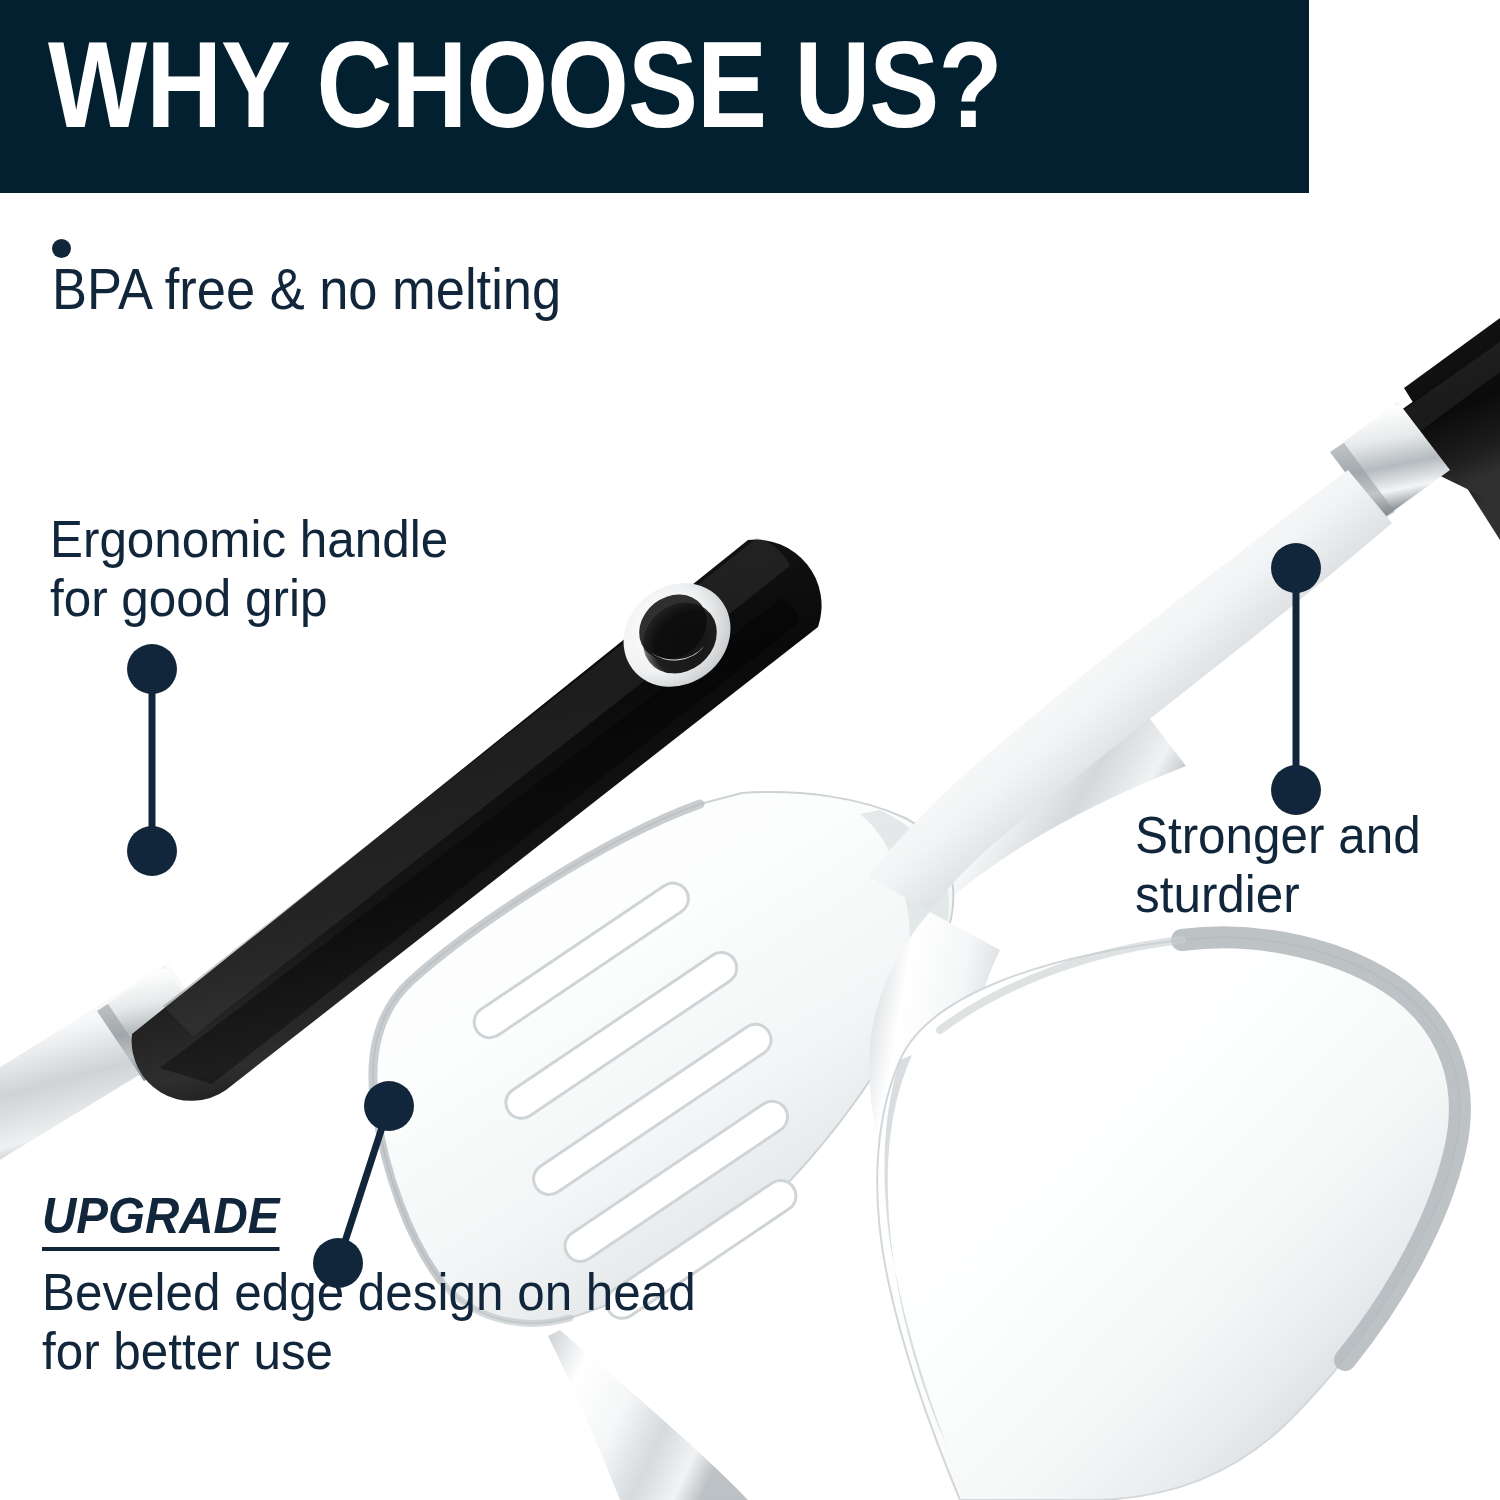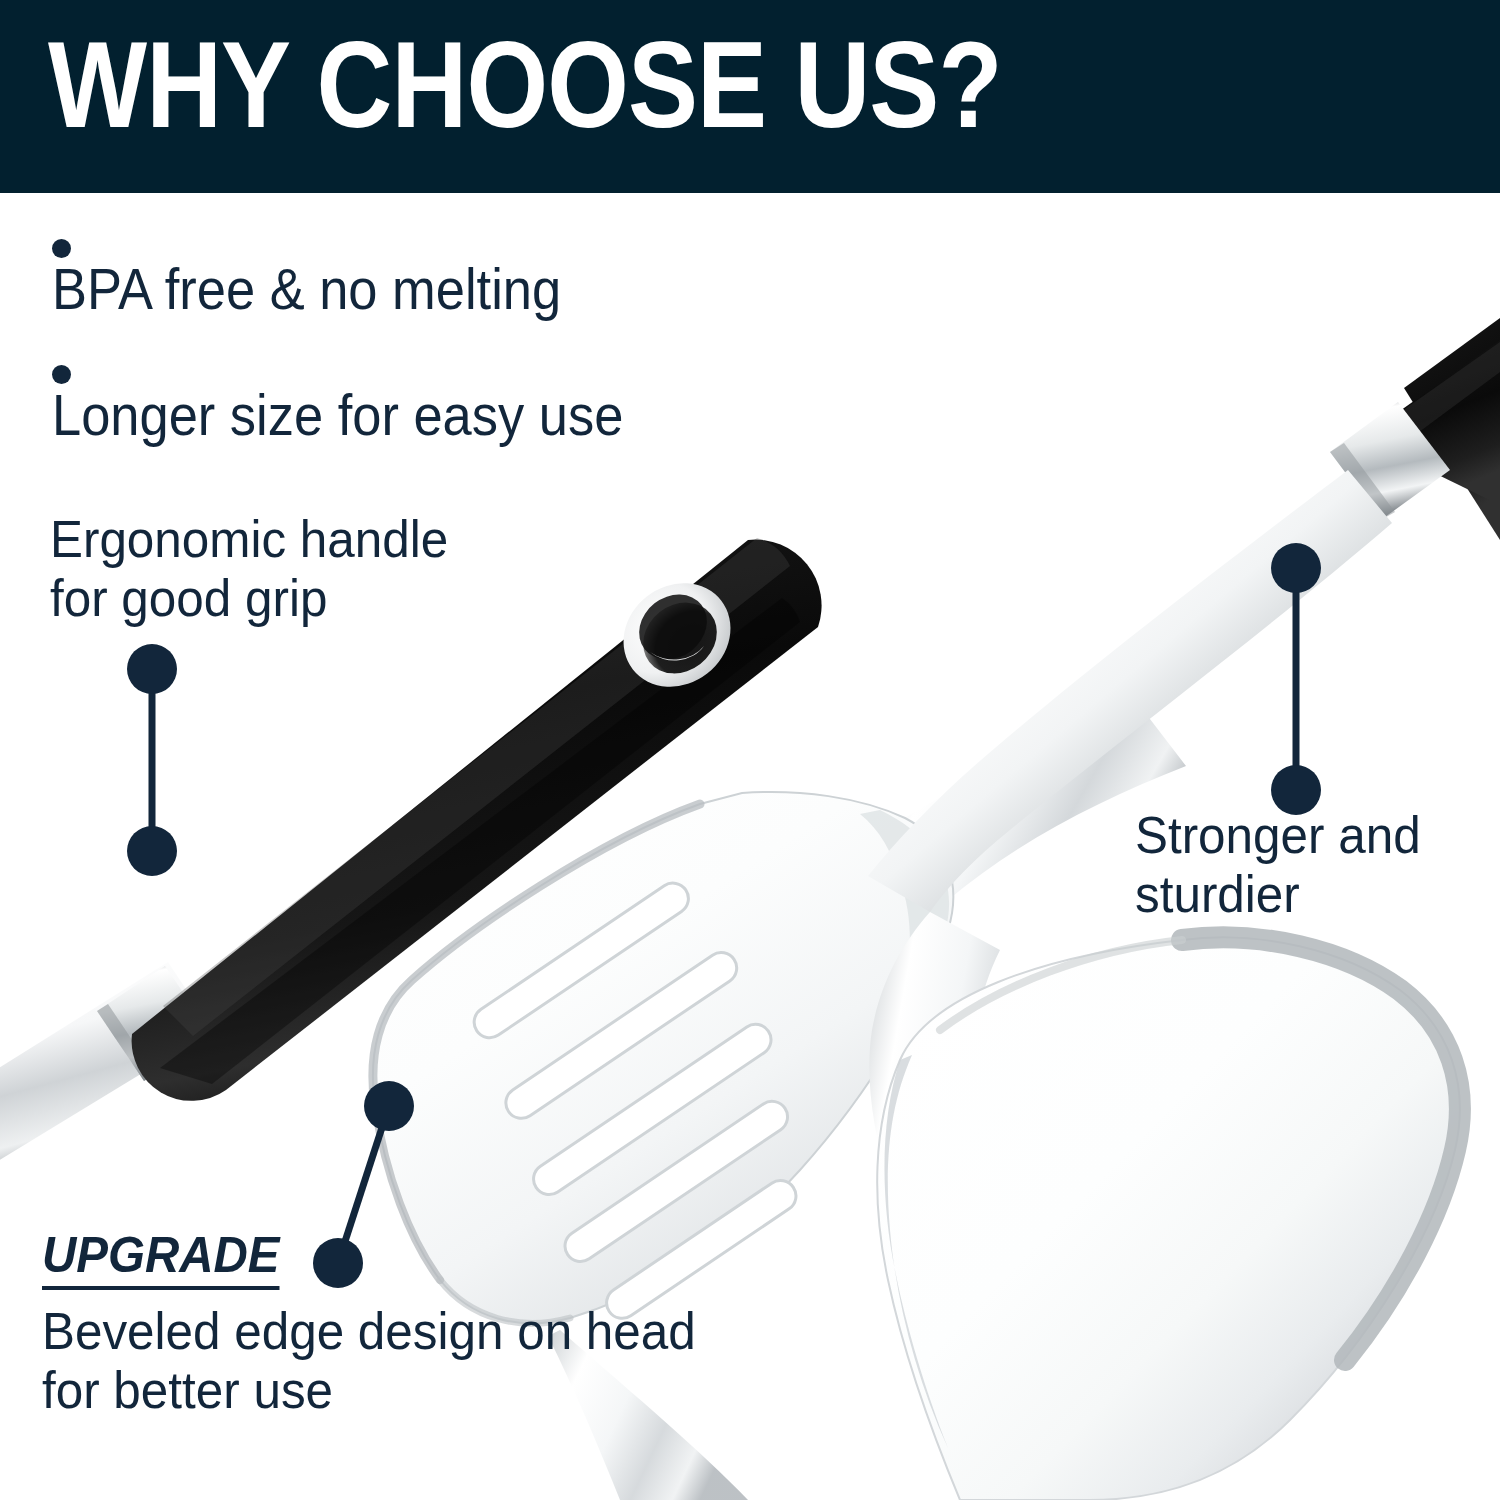--- a/index.html
+++ b/index.html
@@ -15,21 +15,21 @@
     background: #ffffff;
     overflow: hidden;
     font-family: "Liberation Sans", sans-serif;
   }
 
   
   #header-band {
     position: absolute;
     left: 0;
     top: 0;
-    width: 1500px;
+    width: 1309px;
     height: 193px;
     background: #02202f;
   }
   #header-title {
     position: absolute;
     left: 48px;
     top: 24px;
     font-family: "Liberation Sans", sans-serif;
     font-weight: bold;
     font-size: 122px;
@@ -91,21 +91,21 @@
   #callout-stronger {
     left: 1135px;
     top: 806px;
     font-size: 52px;
     transform: scaleX(0.95);
     transform-origin: left top;
   }
   #upgrade-block {
     position: absolute;
     left: 42px;
-    top: 1228px;
+    top: 1189px;
   }
   #upgrade-label {
     font-family: "Liberation Sans", sans-serif;
     font-style: italic;
     font-weight: bold;
     font-size: 50px;
     line-height: 1.1;
     color: #12263b;
     display: inline-block;
     border-bottom: 4px solid #12263b;
@@ -392,24 +392,20 @@
 
   <div id="header-band">
     <div id="header-title">WHY CHOOSE US?</div>
   </div>
 
   <div id="bullet-list">
     <div class="bullet-row">
       <span class="bullet-dot"></span>
       <span class="bullet-text">BPA free &amp; no melting</span>
     </div>
-    <div class="bullet-row">
-      <span class="bullet-dot"></span>
-      <span class="bullet-text">Longer size for easy use</span>
-    </div>
   </div>
 
   <div class="callout-text" id="callout-ergonomic">Ergonomic handle
 for good grip</div>
 
   <div class="callout-text" id="callout-stronger">Stronger and
 sturdier</div>
 
   <div id="upgrade-block">
     <div id="upgrade-label">UPGRADE</div>

